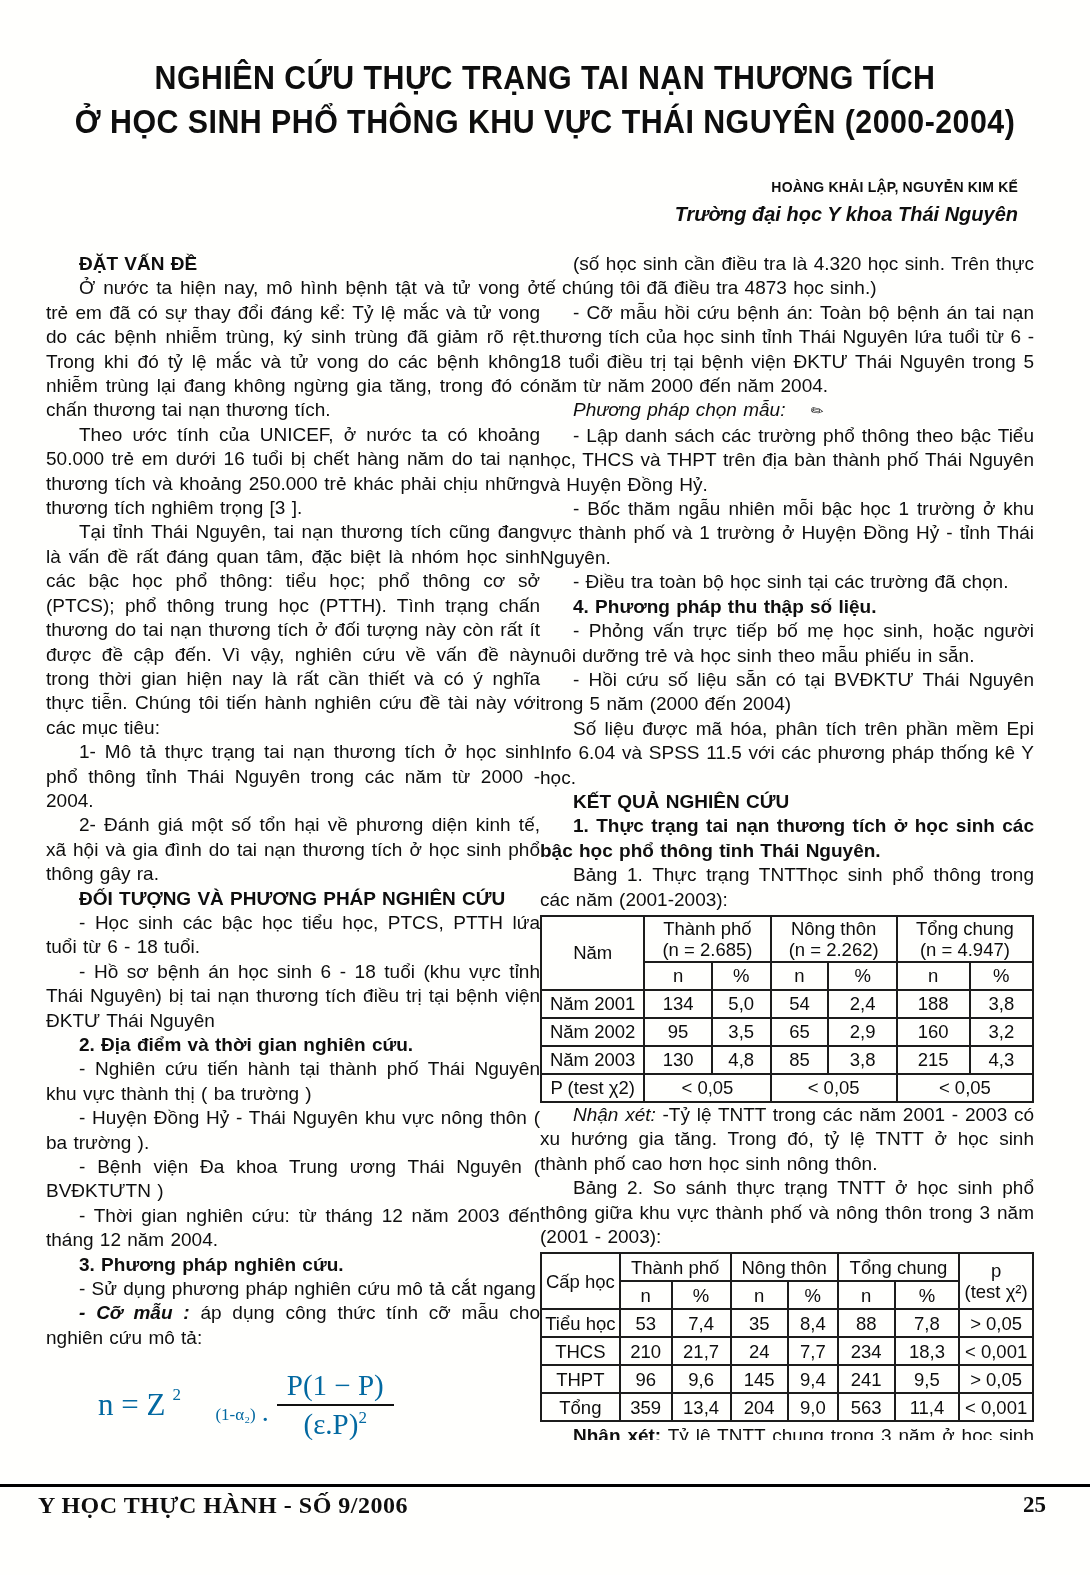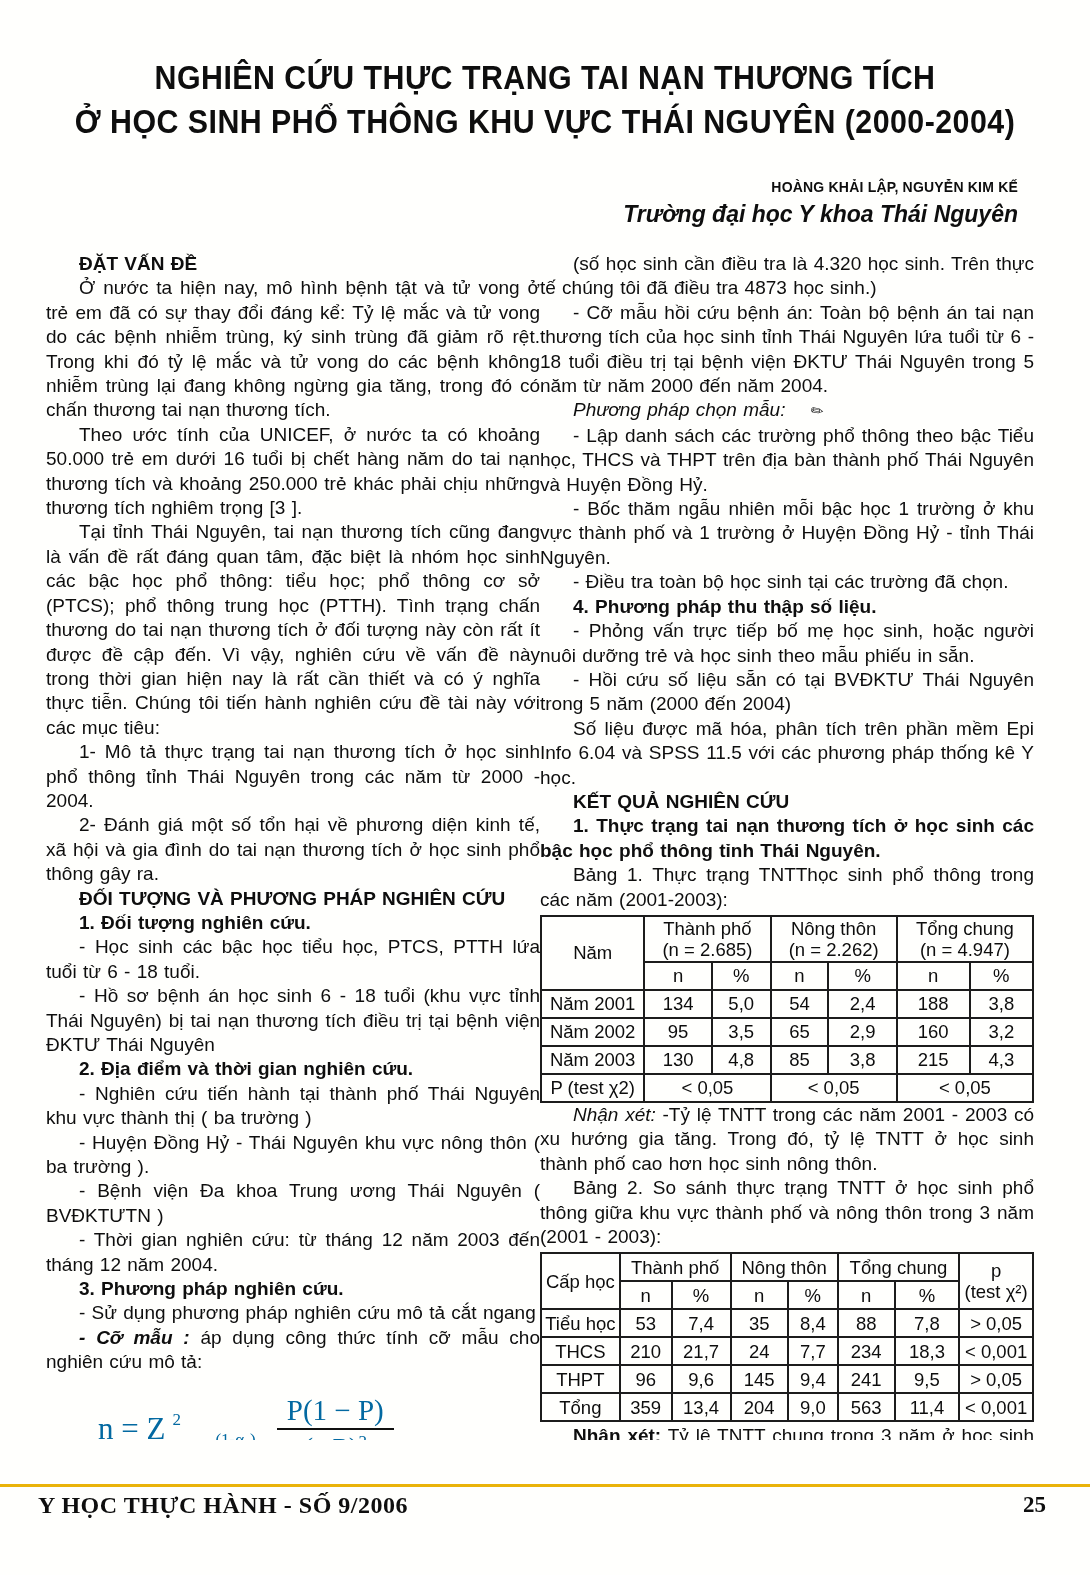--- a/index.html
+++ b/index.html
@@ -10,21 +10,21 @@
   }
   
   .title-block{margin-top:56px;text-align:center;}
   .title-line{
     display:block;font-weight:700;font-size:33px;line-height:44px;
     letter-spacing:.5px;transform:scaleX(.92);transform-origin:center;
     white-space:nowrap;
   }
   .authors-block{margin:30px 72px 0 0;text-align:right;}
   .authors{font-weight:700;font-size:14px;line-height:27px;letter-spacing:.2px;}
-  .affiliation{font-weight:700;font-style:italic;font-size:23px;line-height:27px;}
+  .affiliation{font-weight:700;font-style:italic;font-size:20px;line-height:27px;}
   
   .columns{
     display:flex;padding:24px 42px 0 46px;
     height:1212px;overflow:hidden;box-sizing:border-box;
   }
   .col{width:494px;}
   .par{
     margin:0;font-size:19px;line-height:24.4px;text-align:justify;
     text-indent:33px;word-spacing:1px;
   }
@@ -57,21 +57,21 @@
     font-size:18.5px;color:#0d0d0d;
   }
   .dtable td{
     border:2px solid #1c1c1c;text-align:center;vertical-align:middle;
     padding:1px 3px;line-height:23px;height:24px;
   }
   .t-caption2{font-size:18.5px;line-height:21px;}
   
   .footer{
     position:absolute;left:0;right:0;top:1484px;
-    border-top:3px solid #eab308;
+    border-top:3px solid #000000;
     display:flex;justify-content:space-between;align-items:flex-start;
     padding:5px 44px 0 38px;
     font-family:"Liberation Serif","DejaVu Serif",serif;font-weight:700;
   }
   .footer-journal{font-size:24px;letter-spacing:.5px;}
   .footer-page{font-size:23px;text-align:center;}
   .mt4{margin-top:2px;}
 </style>
 </head>
 <body>
@@ -91,21 +91,20 @@
   <div class="columns">
 
     <div class="col">
       <p class="par head">ĐẶT VẤN ĐỀ</p>
       <p class="par">Ở nước ta hiện nay, mô hình bệnh tật và tử vong ở trẻ em đã có sự thay đổi đáng kể: Tỷ lệ mắc và tử vong do các bệnh nhiễm trùng, ký sinh trùng đã giảm rõ rệt. Trong khi đó tỷ lệ mắc và tử vong do các bệnh không nhiễm trùng lại đang không ngừng gia tăng, trong đó có chấn thương tai nạn thương tích.</p>
       <p class="par">Theo ước tính của UNICEF, ở nước ta có khoảng 50.000 trẻ em dưới 16 tuổi bị chết hàng năm do tai nạn thương tích và khoảng 250.000 trẻ khác phải chịu những thương tích nghiêm trọng [3 ].</p>
       <p class="par">Tại tỉnh Thái Nguyên, tai nạn thương tích cũng đang là vấn đề rất đáng quan tâm, đặc biệt là nhóm học sinh các bậc học phổ thông: tiểu học; phổ thông cơ sở (PTCS); phổ thông trung học (PTTH). Tình trạng chấn thương do tai nạn thương tích ở đối tượng này còn rất ít được đề cập đến. Vì vậy, nghiên cứu về vấn đề này trong thời gian hiện nay là rất cần thiết và có ý nghĩa thực tiễn. Chúng tôi tiến hành nghiên cứu đề tài này với các mục tiêu:</p>
       <p class="par">1- Mô tả thực trạng tai nạn thương tích ở học sinh phổ thông tỉnh Thái Nguyên trong các năm từ 2000 - 2004.</p>
       <p class="par">2- Đánh giá một số tổn hại về phương diện kinh tế, xã hội và gia đình do tai nạn thương tích ở học sinh phổ thông gây ra.</p>
       <p class="par head">ĐỐI TƯỢNG VÀ PHƯƠNG PHÁP NGHIÊN CỨU</p>
-      <p class="par head">1. Đối tượng nghiên cứu.</p>
       <p class="par">- Học sinh các bậc học tiểu học, PTCS, PTTH lứa tuổi từ 6 - 18 tuổi.</p>
       <p class="par">- Hồ sơ bệnh án học sinh 6 - 18 tuổi (khu vực tỉnh Thái Nguyên) bị tai nạn thương tích điều trị tại bệnh viện ĐKTƯ Thái Nguyên</p>
       <p class="par head">2. Địa điểm và thời gian nghiên cứu.</p>
       <p class="par">- Nghiên cứu tiến hành tại thành phố Thái Nguyên khu vực thành thị ( ba trường )</p>
       <p class="par">- Huyện Đồng Hỷ - Thái Nguyên khu vực nông thôn ( ba trường ).</p>
       <p class="par">- Bệnh viện Đa khoa Trung ương Thái Nguyên ( BVĐKTƯTN )</p>
       <p class="par">- Thời gian nghiên cứu: từ tháng 12 năm 2003 đến tháng 12 năm 2004.</p>
       <p class="par head">3. Phương pháp nghiên cứu.</p>
       <p class="par">- Sử dụng phương pháp nghiên cứu mô tả cắt ngang</p>
       <p class="par"><span class="lead-bi">- Cỡ mẫu :</span><span> áp dụng công thức tính cỡ mẫu cho nghiên cứu mô tả:</span></p>

